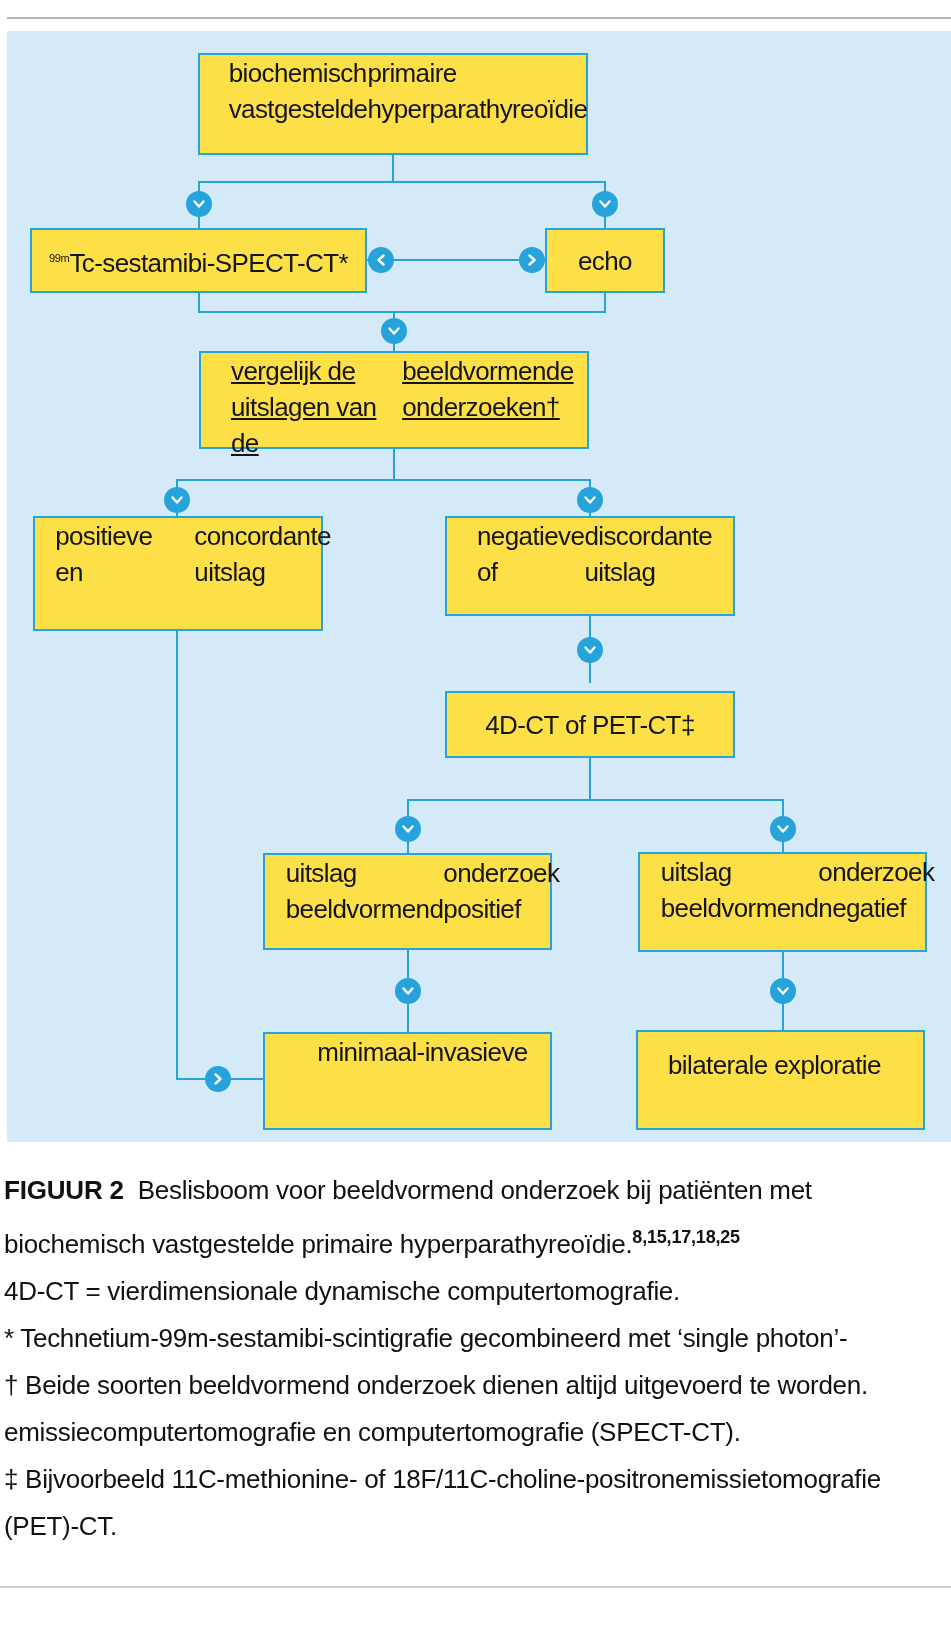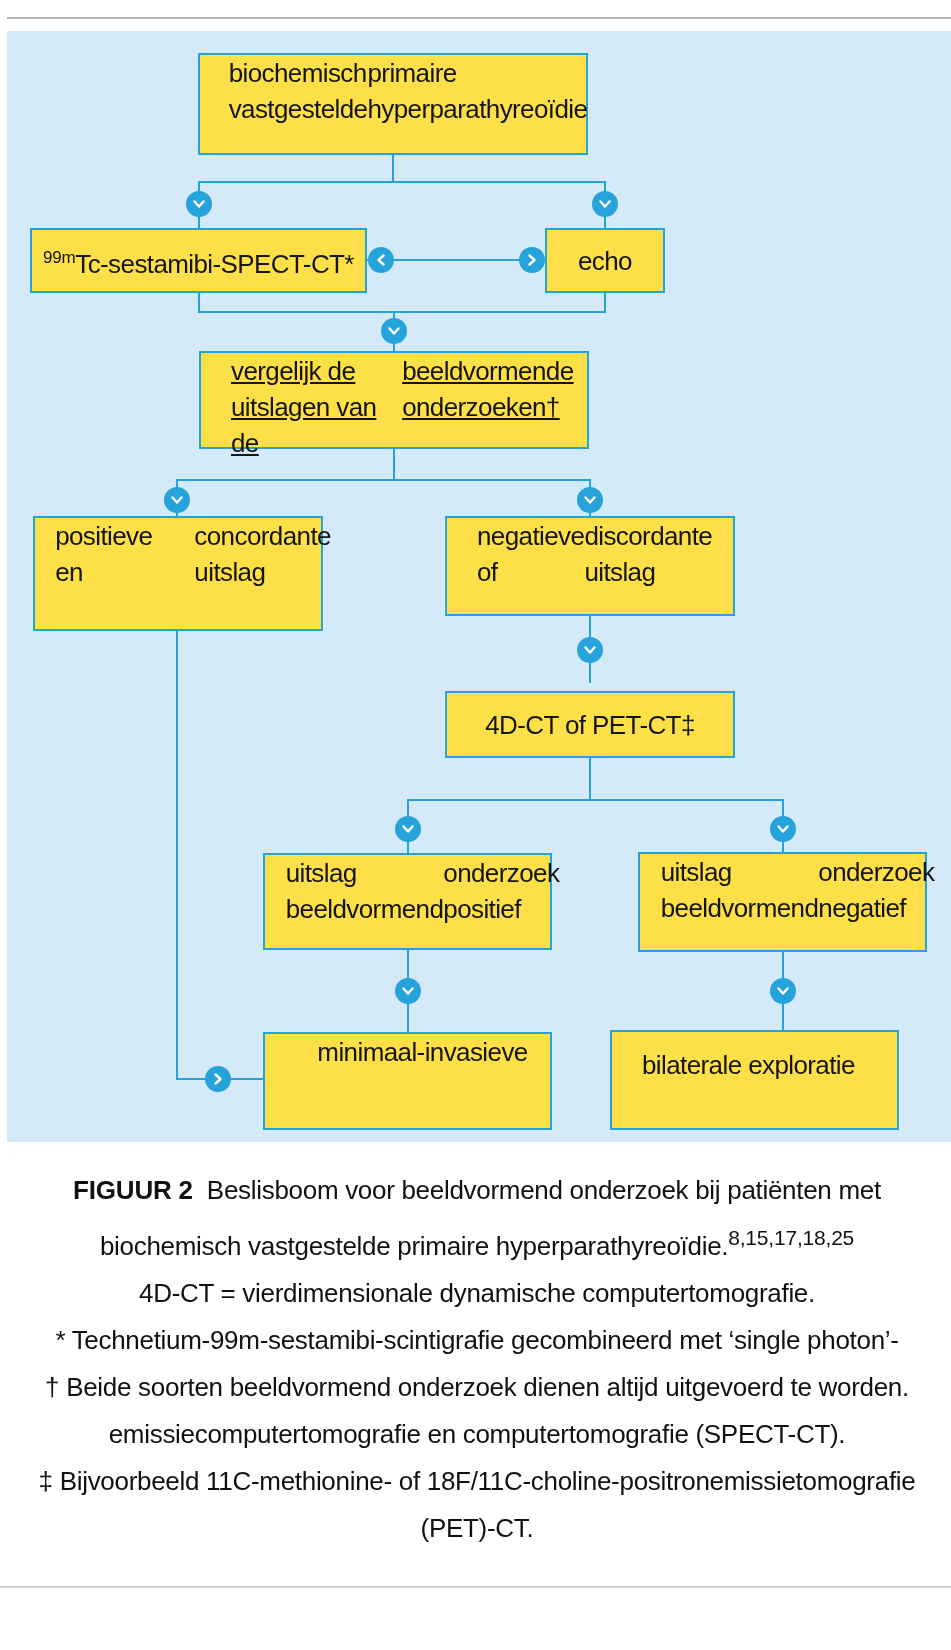--- a/index.html
+++ b/index.html
@@ -17,34 +17,34 @@
   .hl{height:2px;}
   
   .node{
     position:absolute;background:#fde047;border:2px solid #27a3dc;
     box-sizing:border-box;display:flex;flex-direction:row;justify-content:center;
     padding-left:30px;font-size:26px;line-height:36px;letter-spacing:-0.6px;
     z-index:2;
   }
   .node.center{padding-left:0;align-items:center;text-align:center;}
   .node.top{justify-content:flex-start;padding-top:15px;}
-  .node sup{font-size:17px;letter-spacing:-0.3px;}
+  .node sup{font-size:11px;letter-spacing:-0.3px;}
   
   .arrow{
     position:absolute;width:26px;height:26px;border-radius:50%;
     background:#27a3dc;z-index:3;display:flex;align-items:center;justify-content:center;
   }
   .arrow svg{display:block;}
   .arrow.a-right svg{transform:rotate(-90deg);}
   .arrow.a-left svg{transform:rotate(90deg);}
   
   .caption{position:absolute;left:4px;top:1167px;width:946px;font-size:26px;letter-spacing:-0.3px;color:#111;}
-  .cap-line{line-height:47px;white-space:nowrap;text-align:center;}
+  .cap-line{line-height:47px;white-space:nowrap;}
   .cap-line b{font-weight:bold;margin-right:14px;letter-spacing:-0.2px;}
-  .cap-line sup{font-size:21px;letter-spacing:-0.2px;}
+  .cap-line sup{font-size:18px;letter-spacing:-0.2px;font-weight:bold;}
 </style>
 </head>
 <body>
 
 <div class="toprule"></div>
 
 <div class="panel">
 
   
 </div>
@@ -111,21 +111,21 @@
 
 <div class="node" style="left:638px;top:852px;width:289px;height:100px;">
   <span>uitslag beeldvormend</span>
   <span>onderzoek negatief</span>
 </div>
 
 <div class="node" style="left:263px;top:1032px;width:289px;height:98px;">
   <span>minimaal-invasieve</span>
 </div>
 
-<div class="node top" style="left:610px;top:1030px;width:289px;height:100px;">
+<div class="node top" style="left:636px;top:1030px;width:289px;height:100px;">
   <span>bilaterale exploratie</span>
 </div>
 
 <div class="arrow a-down" style="left:186px;top:191px;">
     <svg width="20" height="20" viewBox="0 0 20 20">
       <path d="M5.5 7.5l4.5 5 4.5-5" stroke="#fff" stroke-width="2.4" fill="none" stroke-linecap="round" stroke-linejoin="round"></path>
     </svg>
   </div>
 <div class="arrow a-down" style="left:592px;top:191px;">
     <svg width="20" height="20" viewBox="0 0 20 20">

